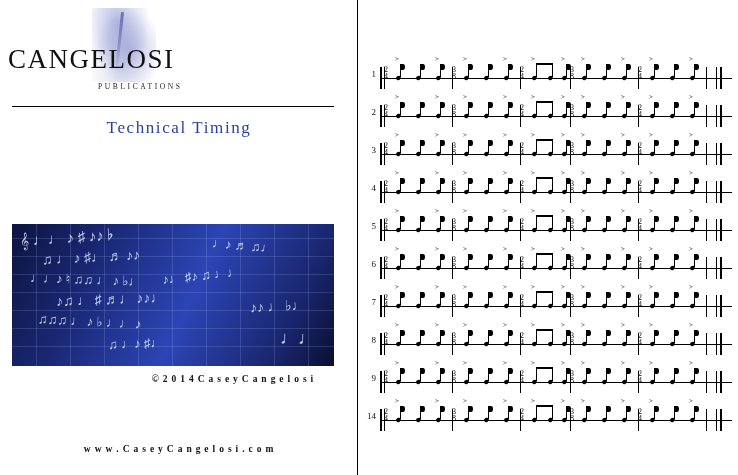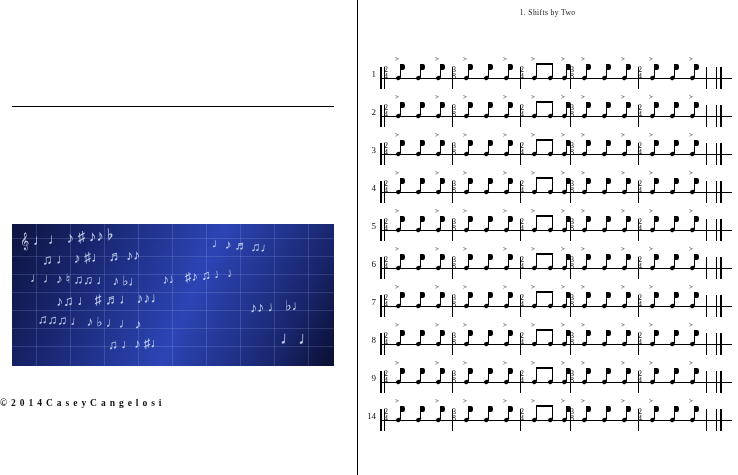--- a/index.html
+++ b/index.html
@@ -133,23 +133,23 @@
   }
   .cover-art .scribble {
     position: absolute;
     color: rgba(225,235,255,0.85);
     font-family: "Liberation Serif", serif;
     white-space: nowrap;
   }
   .copyright {
     position: absolute;
     left: 0;
-    top: 398px;
+    top: 374px;
     width: 314px;
-    text-align: left;
+    text-align: right;
     font-family: "Liberation Serif", serif;
     font-size: 9.5px;
     letter-spacing: 0.8px;
     font-weight: bold;
     color: #111;
   }
   .website {
     position: absolute;
     left: 0;
     top: 444px;
@@ -272,23 +272,29 @@
     font-family: "Liberation Serif", serif;
   }
 </style>
 </head>
 <body>
 
 <div class="spread">
 
   <div class="cover-page">
 
+    <div class="logo-block">
+      <div class="logo-splash"></div>
+      <div class="logo-word">CANGELOSI</div>
+      <div class="logo-sub">PUBLICATIONS</div>
+    </div>
 
     <div class="rule"></div>
 
+    <div class="title">Technical Timing</div>
 
     <div class="cover-art">
 
       <div class="grid-h" style="left:0;top:14px;width:322px;height:1px"></div>
       <div class="grid-h" style="left:0;top:32px;width:322px;height:1px"></div>
       <div class="grid-h" style="left:0;top:50px;width:322px;height:1px"></div>
       <div class="grid-h" style="left:0;top:68px;width:322px;height:1px"></div>
       <div class="grid-h" style="left:0;top:86px;width:322px;height:1px"></div>
       <div class="grid-h" style="left:0;top:104px;width:322px;height:1px"></div>
       <div class="grid-h" style="left:0;top:122px;width:322px;height:1px"></div>
@@ -308,24 +314,24 @@
       <div class="scribble" style="left:44px;top:68px;font-size:14px;transform:rotate(-2deg)">♪♫ ♩ ♯ ♬♩ ♪♪♩</div>
       <div class="scribble" style="left:26px;top:90px;font-size:13px;transform:rotate(3deg)">♫♫♫ ♩ ♪ ♭ ♩♩ ♪</div>
       <div class="scribble" style="left:150px;top:44px;font-size:13px;transform:rotate(-6deg)">♪♩ ♯♪ ♫ ♩♩</div>
       <div class="scribble" style="left:200px;top:14px;font-size:13px;transform:rotate(5deg)">♩♪ ♬ ♫♩</div>
       <div class="scribble" style="left:238px;top:74px;font-size:14px;transform:rotate(-3deg)">♪♪ ♩ ♭♩</div>
       <div class="scribble" style="left:268px;top:104px;font-size:18px;transform:rotate(1deg)">♩♩</div>
       <div class="scribble" style="left:96px;top:112px;font-size:13px;transform:rotate(-2deg)">♫ ♩♪ ♯♩</div>
     </div>
 
     <div class="copyright">© 2 0 1 4   C a s e y   C a n g e l o s i</div>
+    <div class="website">w w w . C a s e y C a n g e l o s i . c o m</div>
   </div>
 
   <div class="music-page">
-    <div class="music-title">1.  Shifts by Two</div>
     <div class="systems" id="systems">
         <div class="system">
           <div class="sys-num">1</div>
           <div class="staff-wrap">
             <div class="staffline"></div>
             <div class="barline thick" style="left:0px;"></div>
             <div class="barline" style="left:4px;"></div>
             <div class="timesig" style="left:1px;">
               <b>2</b>
               <b>4</b>

